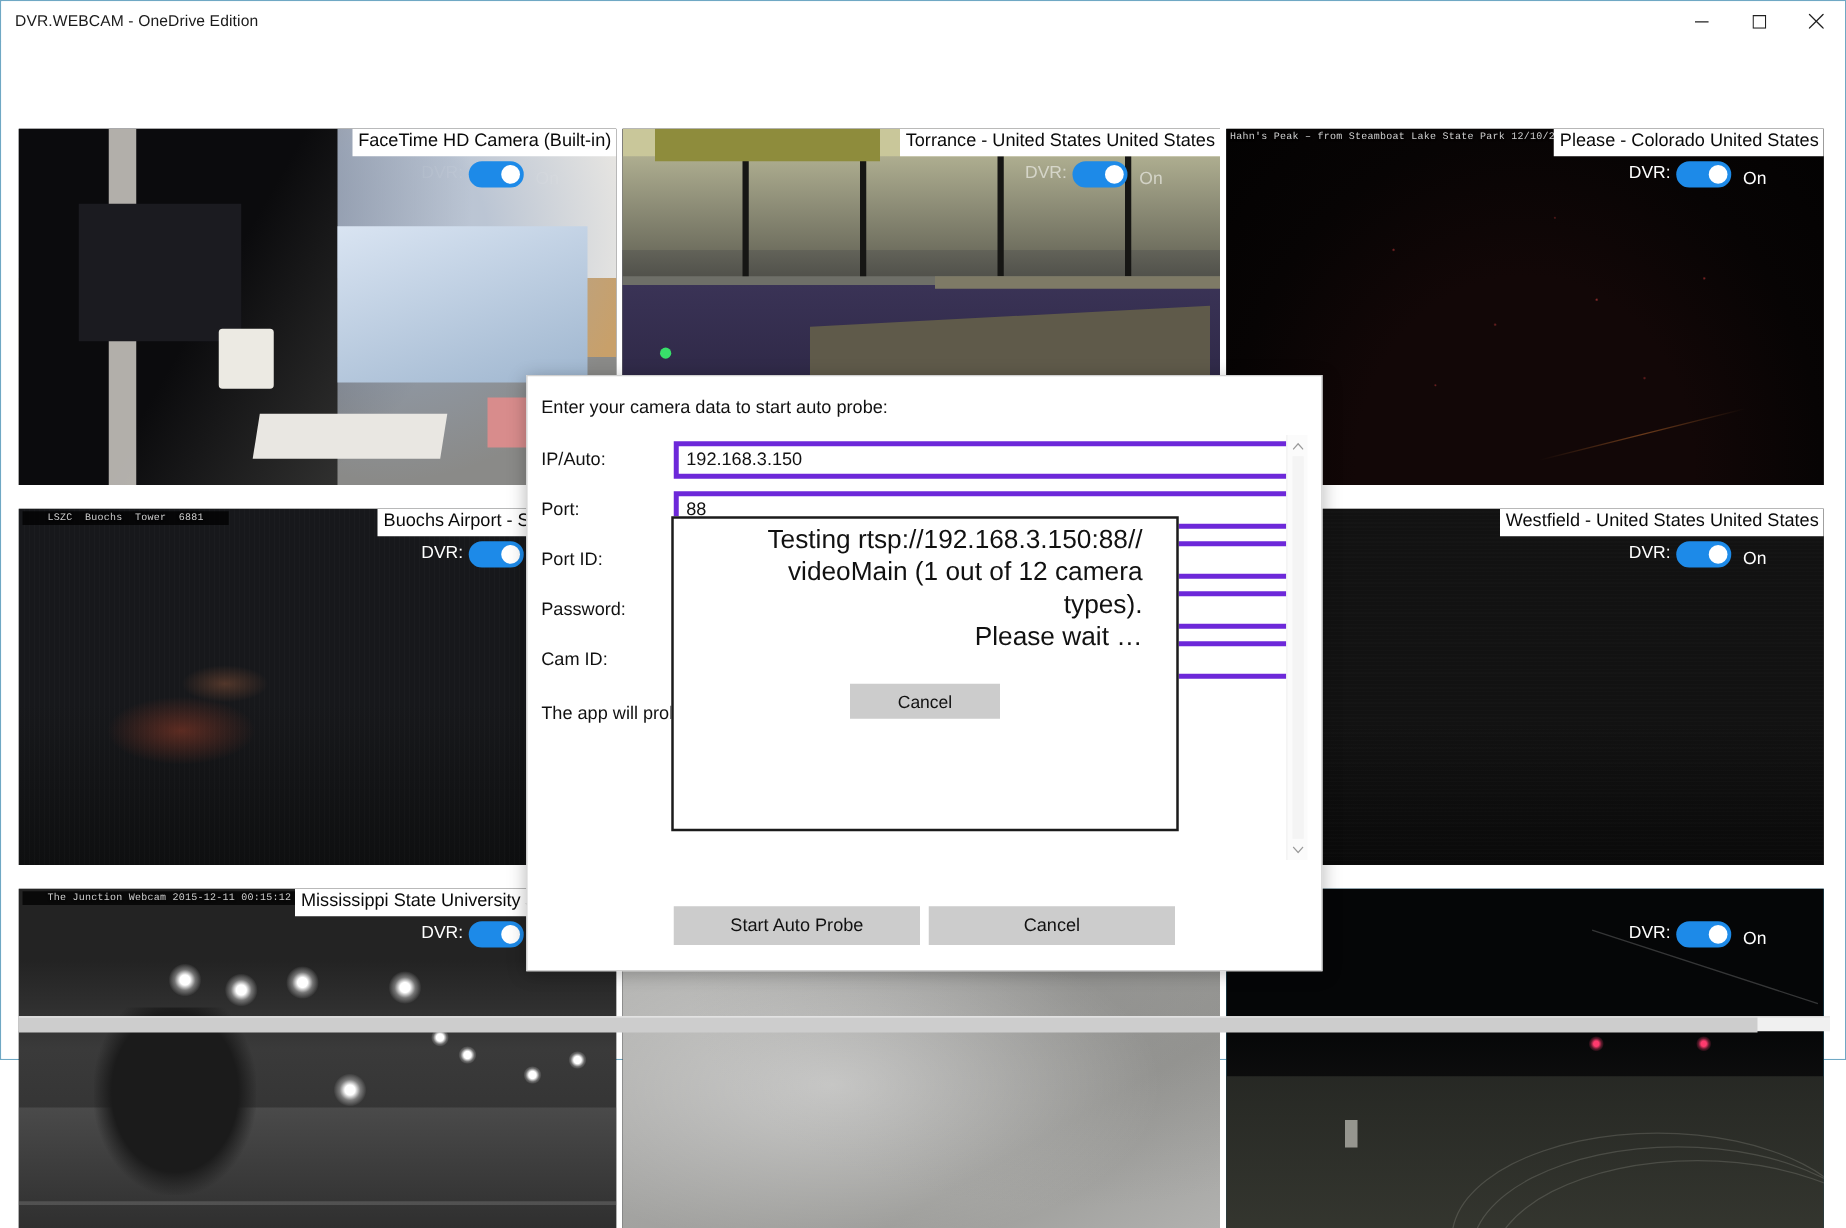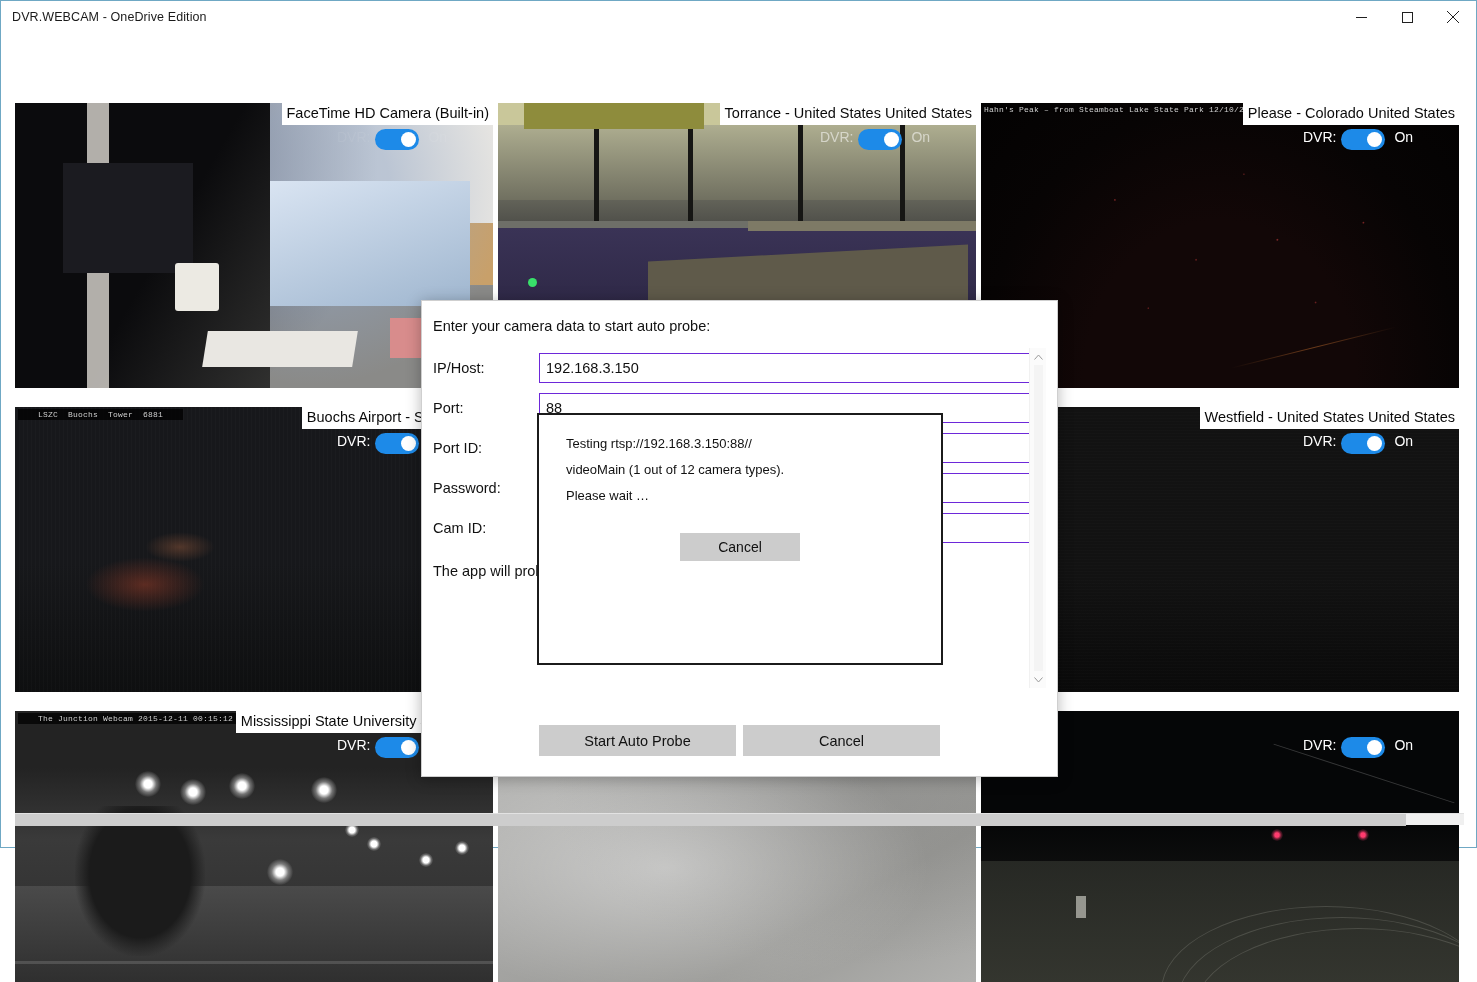--- a/index.html
+++ b/index.html
@@ -80,21 +80,21 @@
   }
   .cam-stamp.boxed { background: rgba(0,0,0,.72); padding: 1px 20px; }
 
   
   .dvr {
     position: absolute; z-index: 6;
     left: 322px; top: 26px;
     display: flex; flex-direction: row; gap: 5px;
   }
   .dvr-label { font-size: 14px; color: #ffffff; line-height: 16px; }
-  .dvr-row { display: flex; align-items: flex-start; gap: 9px; }
+  .dvr-row { display: flex; align-items: flex-end; gap: 9px; }
   .switch {
     width: 44px; height: 21px; border-radius: 11px;
     background: #1d8ae8; position: relative; flex: none;
   }
   .switch .knob {
     position: absolute; right: 3px; top: 3px;
     width: 15px; height: 15px; border-radius: 50%;
     background: #ffffff;
   }
   .dvr-state { font-size: 14px; color: #ffffff; line-height: 16px; }
@@ -125,21 +125,21 @@
   }
   .dlg-form {
     position: absolute; left: 11px; top: 47px;
     width: 610px; height: 350px;
     overflow: hidden;
   }
   .frow { display: flex; align-items: center; height: 40px; }
   .flabel { width: 106px; font-size: 14.5px; color: #111; }
   .finput {
     flex: 1; height: 30px;
-    border: 1px solid #6d28d9;
+    border: 4px solid #6d28d9;
     background: #ffffff;
     font-family: "Liberation Sans", sans-serif;
     font-size: 14.5px; color: #111;
     padding: 0 6px;
     outline: none;
   }
   .fnote {
     font-size: 14.5px; color: #111;
     margin-top: 14px; line-height: 18px;
     white-space: nowrap; overflow: hidden;
@@ -174,24 +174,24 @@
   .progress {
     position: absolute;
     left: 536px; top: 380px;
     width: 406px; height: 252px;
     background: #ffffff;
     border: 2px solid #1b1b1b;
     z-index: 30;
     display: flex; flex-direction: column; align-items: center;
   }
   .progress-msg {
-    margin-top: 16px;
+    margin-top: 4px;
     width: 348px;
-    text-align: left;
-    font-size: 13px; line-height: 26px; color: #111;
+    text-align: right;
+    font-size: 21px; line-height: 26px; color: #111;
   }
   .btn-sm {
     margin-top: 24px;
     width: 120px; height: 28px;
     background: #cccccc; border: none;
     font-family: "Liberation Sans", sans-serif;
     font-size: 14px; color: #111; cursor: pointer;
   }
 
   
@@ -479,21 +479,21 @@
 
     <div class="hscroll">
       <div class="thumb"></div>
     </div>
 
     <div class="dialog">
       <div class="dlg-head">Enter your camera data to start auto probe:</div>
 
       <div class="dlg-form">
         <div class="frow">
-          <span class="flabel">IP/Host:</span>
+          <span class="flabel">IP/Auto:</span>
           <input class="finput" type="text" value="192.168.3.150" style="">
         </div>
         <div class="frow">
           <span class="flabel">Port:</span>
           <input class="finput" type="text" value="88" style="">
         </div>
         <div class="frow">
           <span class="flabel">Port ID:</span>
           <input class="finput" type="text" value="" style="">
         </div>

